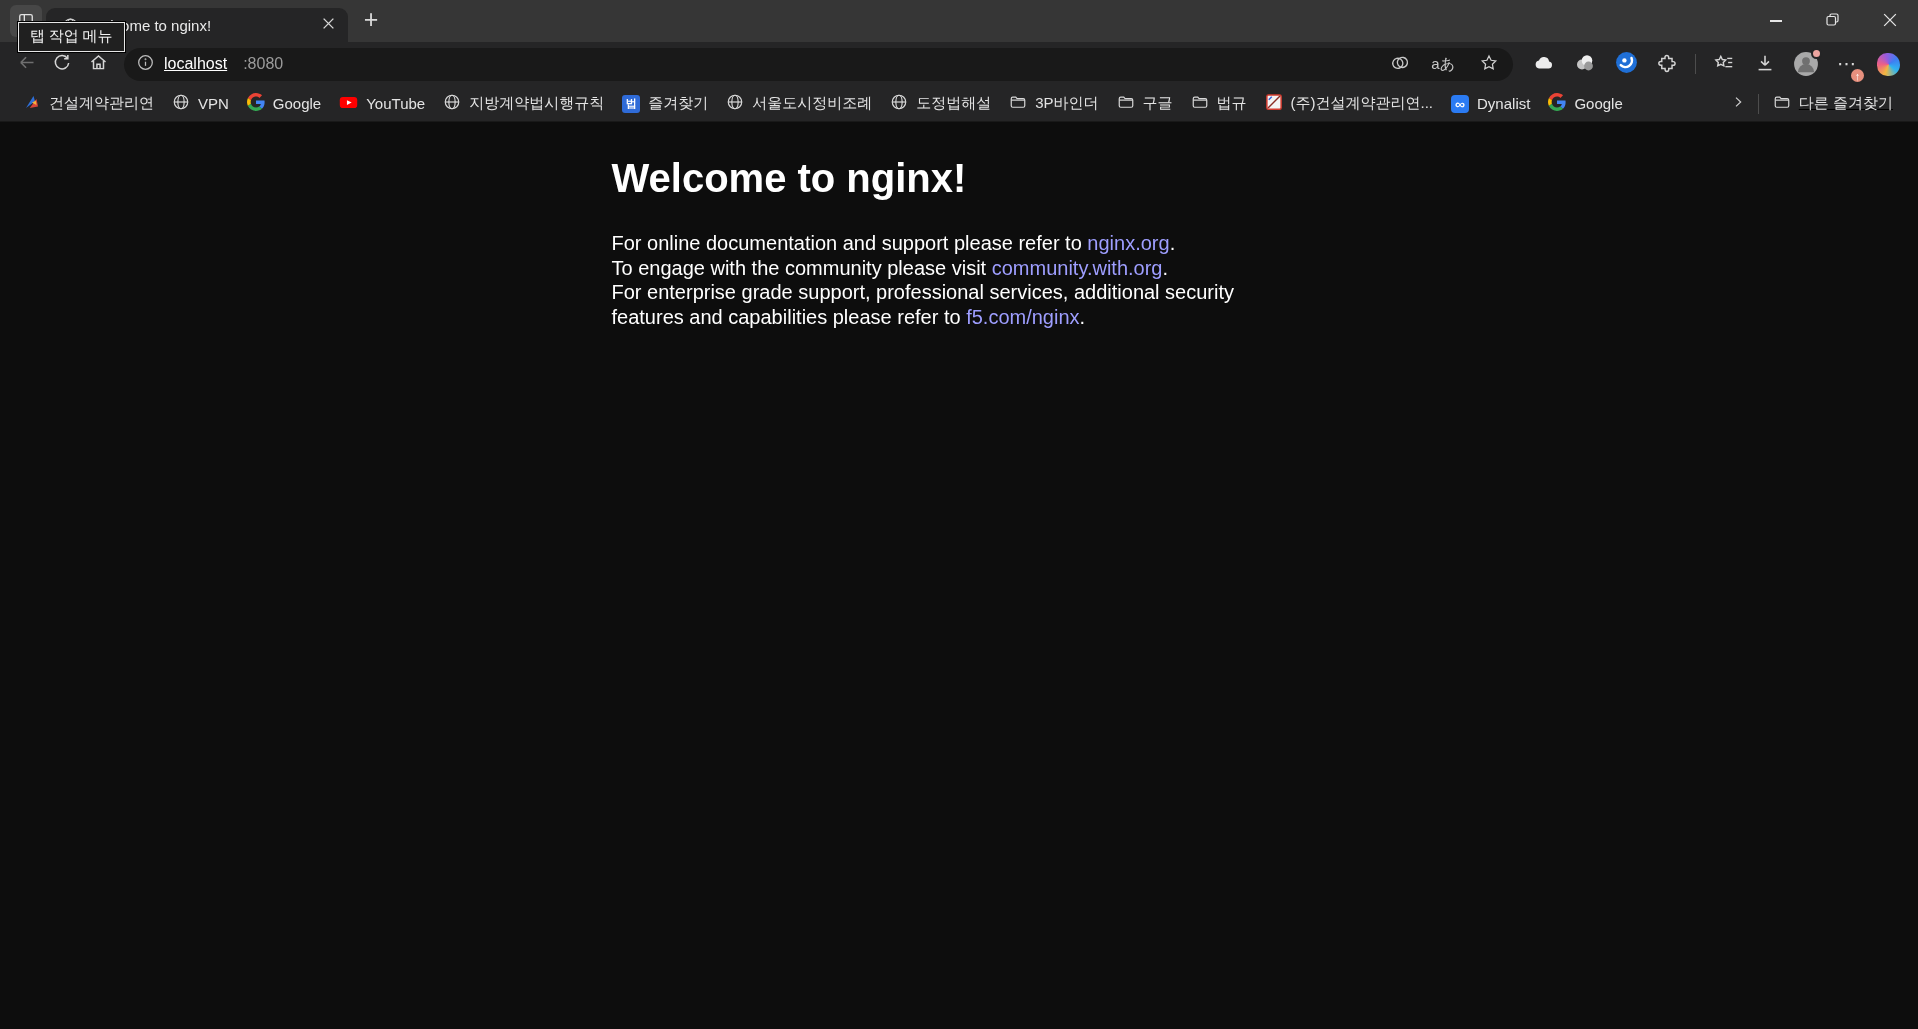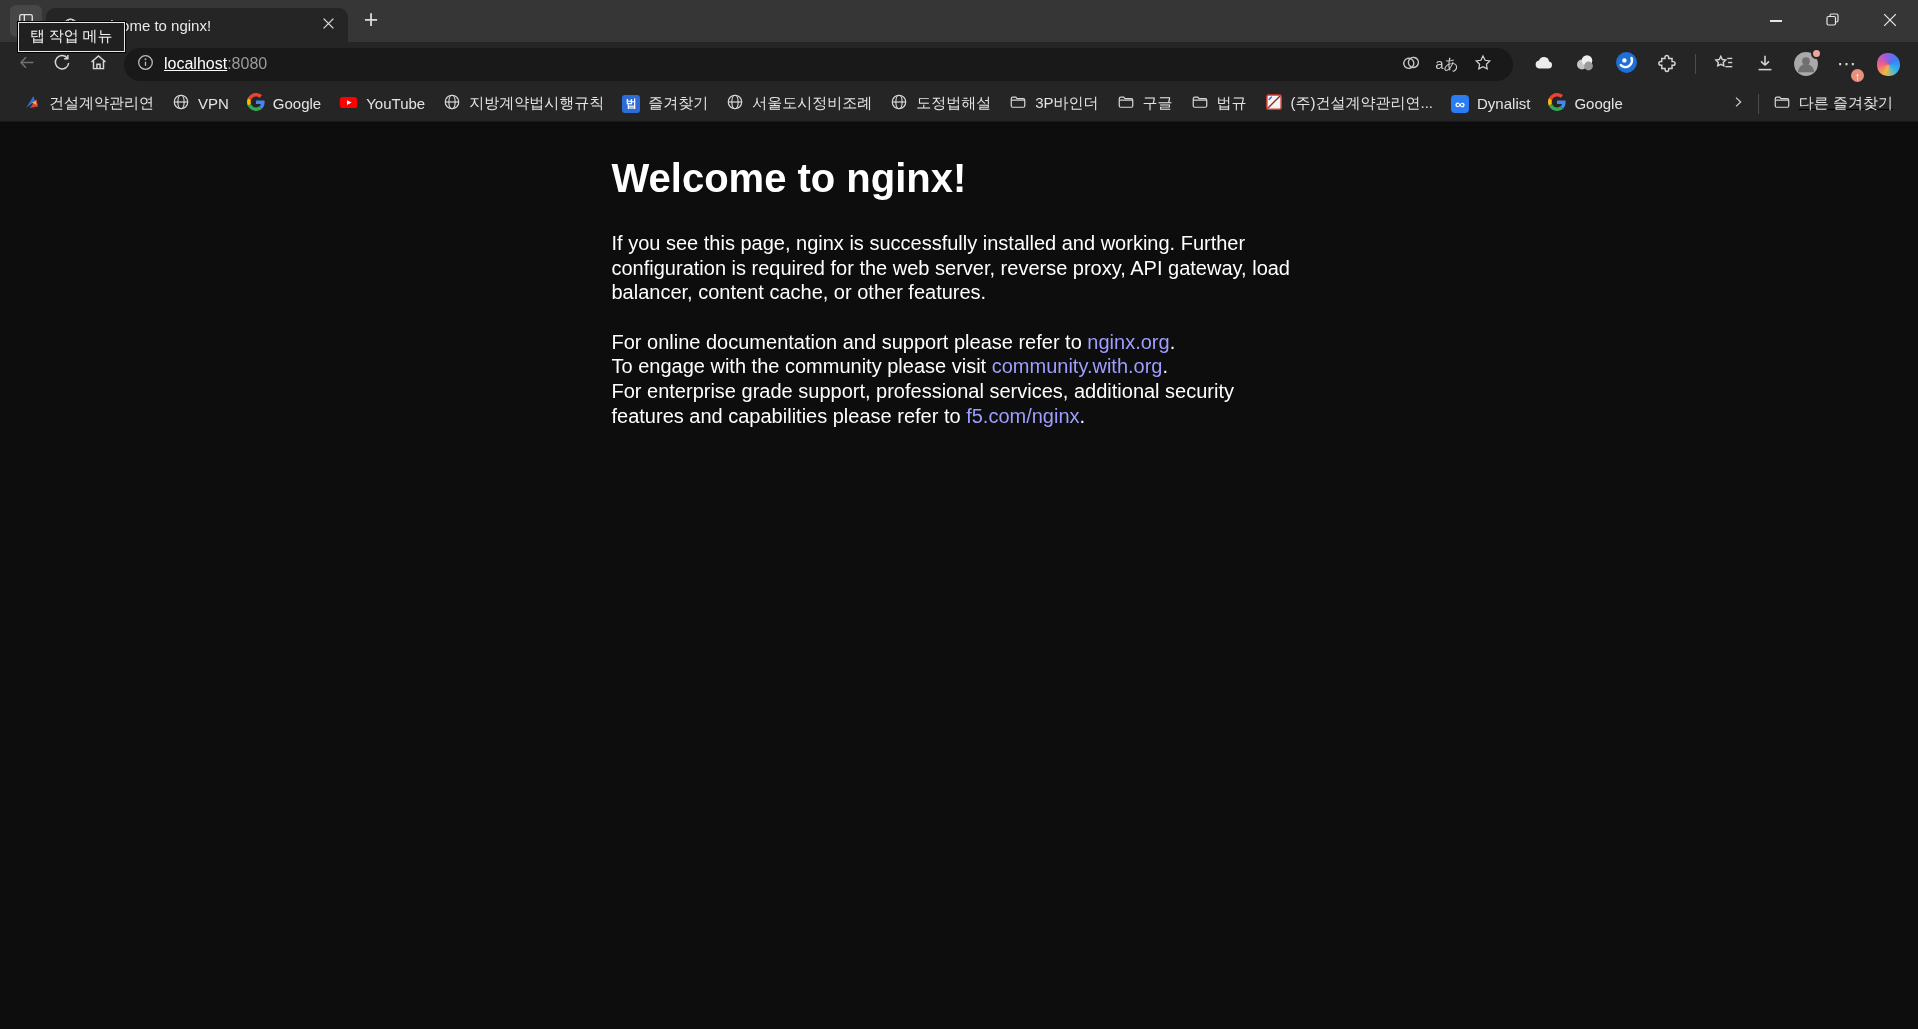--- a/index.html
+++ b/index.html
@@ -76,26 +76,26 @@
     width:36px;height:34px;border:none;background:transparent;border-radius:6px;
     display:flex;align-items:center;justify-content:center;cursor:pointer;flex:0 0 auto;
     position:relative;
   }
   .urlbar{
     flex:1 1 auto;height:33px;margin:0 13px 0 8px;background:var(--urlfield);
     border-radius:17px;display:flex;align-items:center;padding:0 14px 0 12px;cursor:text;
   }
   .url-text{font-size:16px;margin-left:9px;white-space:nowrap;}
   .url-host{color:#ffffff;text-decoration:underline;}
-  .url-port{color:var(--txt-dim);}
+  .url-port{color:var(--txt-dim);margin-left:16px;}
   .url-spacer{flex:1 1 auto;}
   .url-right{display:flex;align-items:center;gap:4px;}
   .pill-btn{
     width:32px;height:28px;border:none;background:transparent;border-radius:6px;
-    display:flex;align-items:center;justify-content:center;cursor:pointer;
+    display:flex;align-items:center;justify-content:flex-end;cursor:pointer;margin-left:8px;
   }
   .translate-glyph{font-size:15px;color:#c9c9c9;letter-spacing:0;}
   .toolbar-right{display:flex;align-items:center;gap:5px;flex:0 0 auto;}
   .v-divider{width:1px;height:20px;background:#4d4d4d;margin:0 5px;}
   .avatar-wrap{position:relative;width:26px;height:26px;}
   .presence-dot{
     position:absolute;right:-3px;top:-3px;width:11px;height:11px;border-radius:50%;
     background:#eda5a0;border:2px solid var(--chrome);
   }
   .more-glyph{font-size:19px;color:#d9d9d9;line-height:0;letter-spacing:1px;}
@@ -492,21 +492,20 @@
             </svg>
         </span>
         <span class="bm-label">다른 즐겨찾기</span>
       </button>
     </span>
   </div>
 
   <div class="content">
     <div class="nginx-body">
       <h1>Welcome to nginx!</h1>
-      <p>If you see this page, nginx is successfully installed and working. Further configuration is required for the web server, reverse proxy, API gateway, load balancer, content cache, or other features.</p>
       <p>
         <span>For online documentation and support please refer to </span><a>nginx.org</a><span>.</span><br>
         <span>To engage with the community please visit </span><a>community.with.org</a><span>.</span><br>
         <span>For enterprise grade support, professional services, additional security features and capabilities please refer to </span><a>f5.com/nginx</a><span>.</span>
       </p>
     </div>
   </div>
 
 </div>
 

